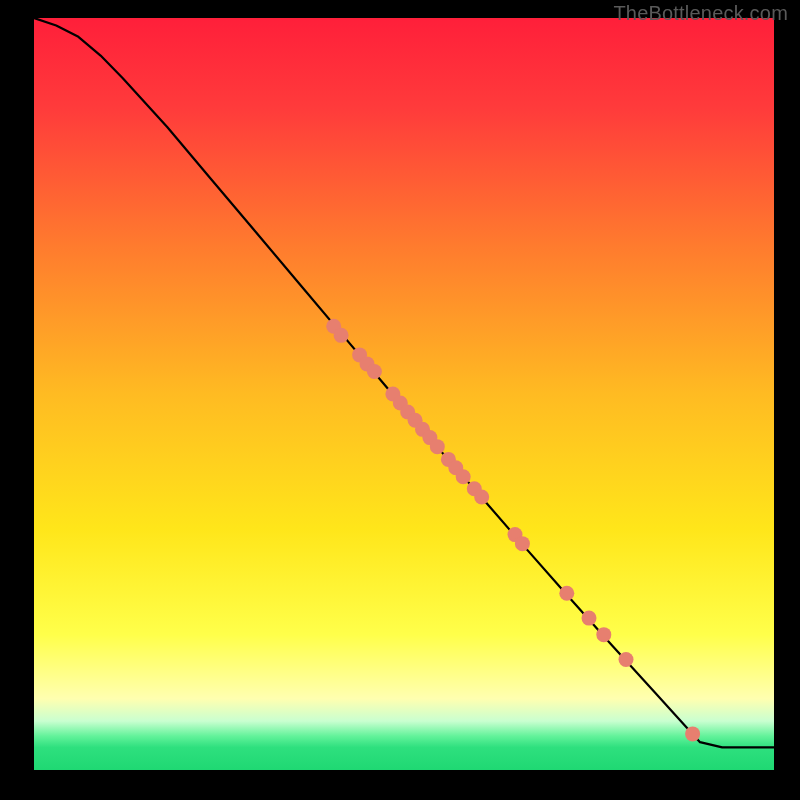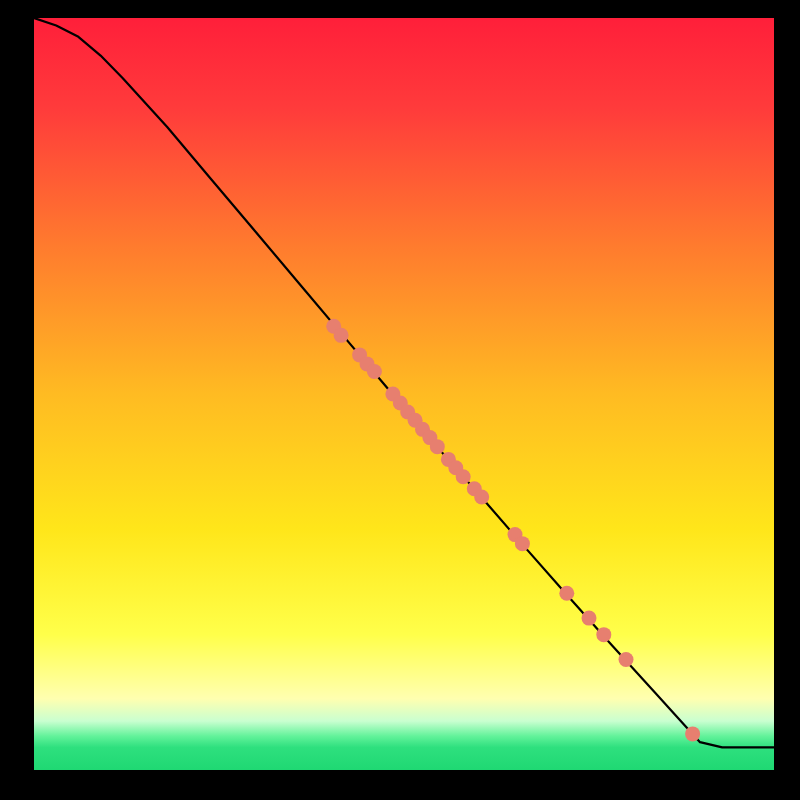--- a/index.html
+++ b/index.html
@@ -77,13 +77,14 @@
         <circle cx="481.00" cy="516.62" r="7.5" fill="#e77f6f"></circle>
         <circle cx="488.40" cy="525.65" r="7.5" fill="#e77f6f"></circle>
         <circle cx="532.80" cy="575.28" r="7.5" fill="#e77f6f"></circle>
         <circle cx="555.00" cy="600.10" r="7.5" fill="#e77f6f"></circle>
         <circle cx="569.80" cy="616.64" r="7.5" fill="#e77f6f"></circle>
         <circle cx="592.00" cy="641.46" r="7.5" fill="#e77f6f"></circle>
         <circle cx="658.60" cy="715.90" r="7.5" fill="#e77f6f"></circle>
       </svg>
   </div>
 
+  <div class="watermark">TheBottleneck.com</div>
 </div>
 
 </body></html>

